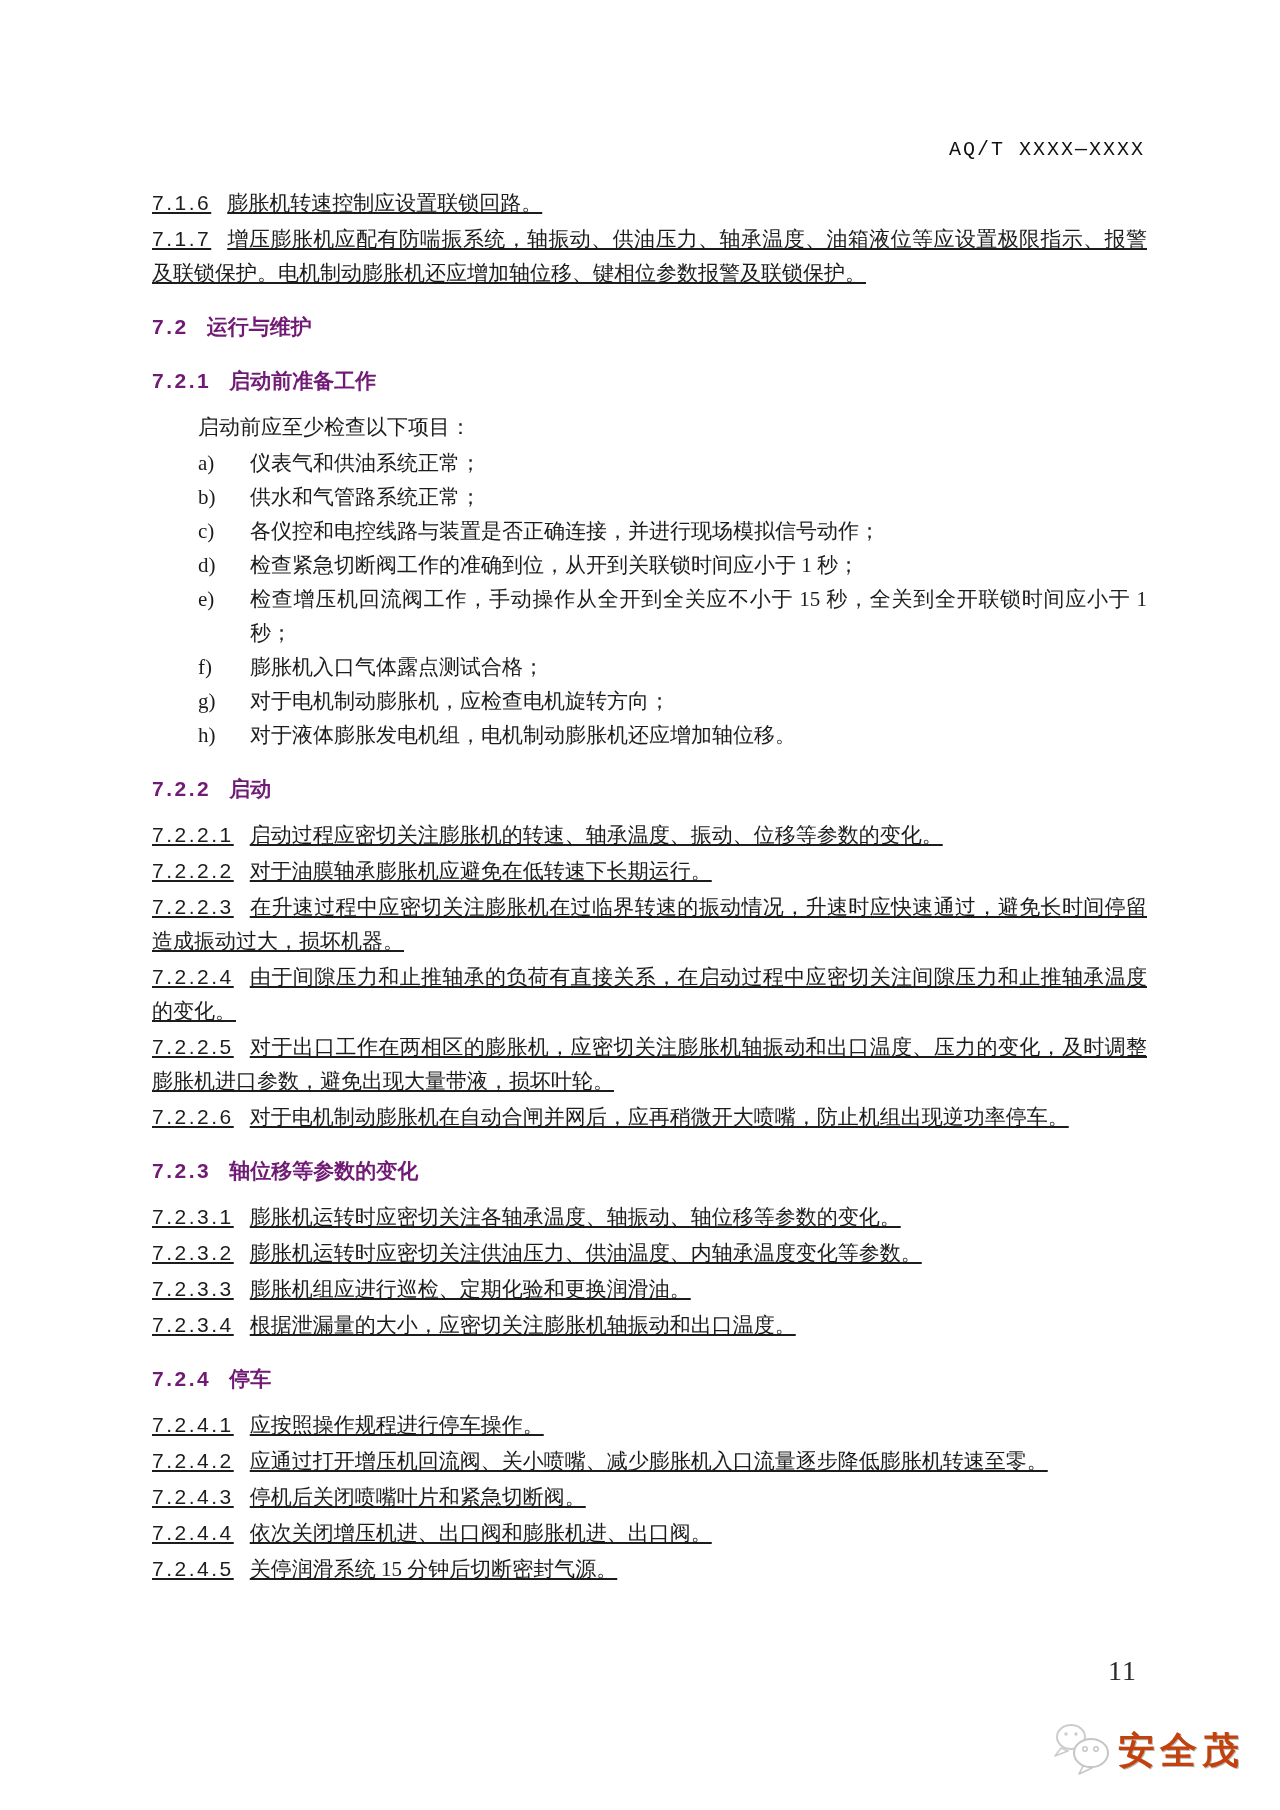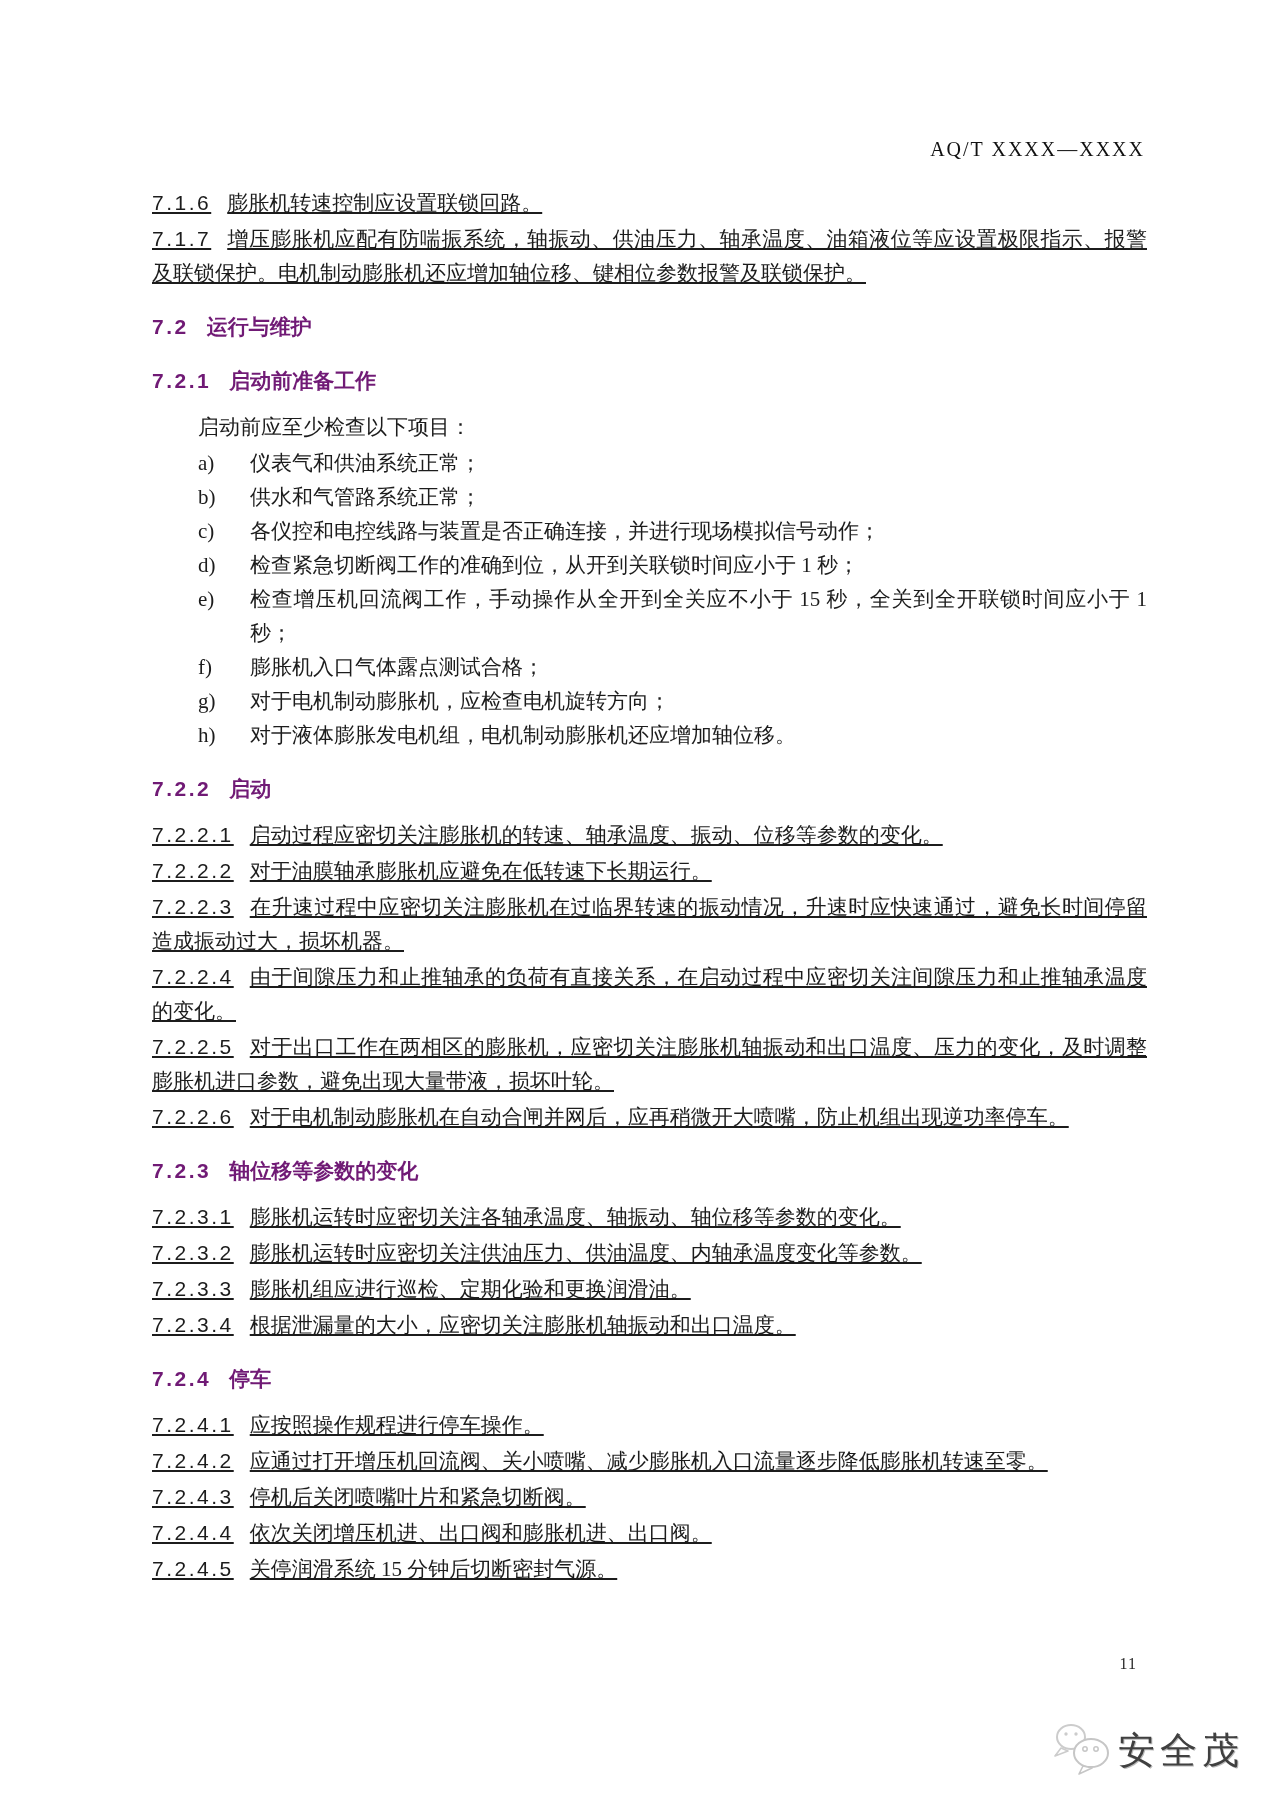--- a/index.html
+++ b/index.html
@@ -9,21 +9,21 @@
     width:1280px; height:1810px;
     background:#ffffff;
     overflow:hidden;
     font-family:"Liberation Serif", serif;
     color:#1c1c1c;
   }
   .doc-header {
     position:absolute;
     top:138px; left:152px; right:135px;
     text-align:right;
-    font-family:Liberation Serif, serif;
+    font-family:Liberation Mono, monospace;
     font-size:20px;
     letter-spacing:2px;
     color:#111;
   }
   .content {
     position:absolute;
     top:184px; left:152px;
     width:995px;
     font-size:21px;
     line-height:34px;
@@ -43,37 +43,37 @@
     color:#701a75;
   }
   .heading .num { letter-spacing:2.5px; margin-right:18px; }
   .intro { margin:4px 0 2px 46px; }
   .item { display:flex; margin:0 0 0 46px; }
   .item .marker { flex:0 0 52px; }
   .item .txt { flex:1; text-align:justify; }
   .page-number {
     position:absolute;
     top:1655px; right:143px;
-    font-size:16px;
+    font-size:28px;
     color:#2a2a2a;
     letter-spacing:1px;
   }
   .watermark {
     position:absolute;
     top:1722px; right:36px;
     display:flex;
     align-items:center;
     gap:8px;
   }
   .watermark .wm-text {
     font-family:"Liberation Sans", sans-serif;
-    font-weight:400;
+    font-weight:700;
     font-size:37px;
     letter-spacing:5px;
-    color:#404040;
+    color:#c2410c;
     text-shadow:1px 1px 0 #b9b9b9, -1px -1px 0 #ffffff;
   }
 </style>
 </head>
 <body>
 
 <div class="page">
 
   <div class="doc-header">AQ/T XXXX—XXXX</div>
 

